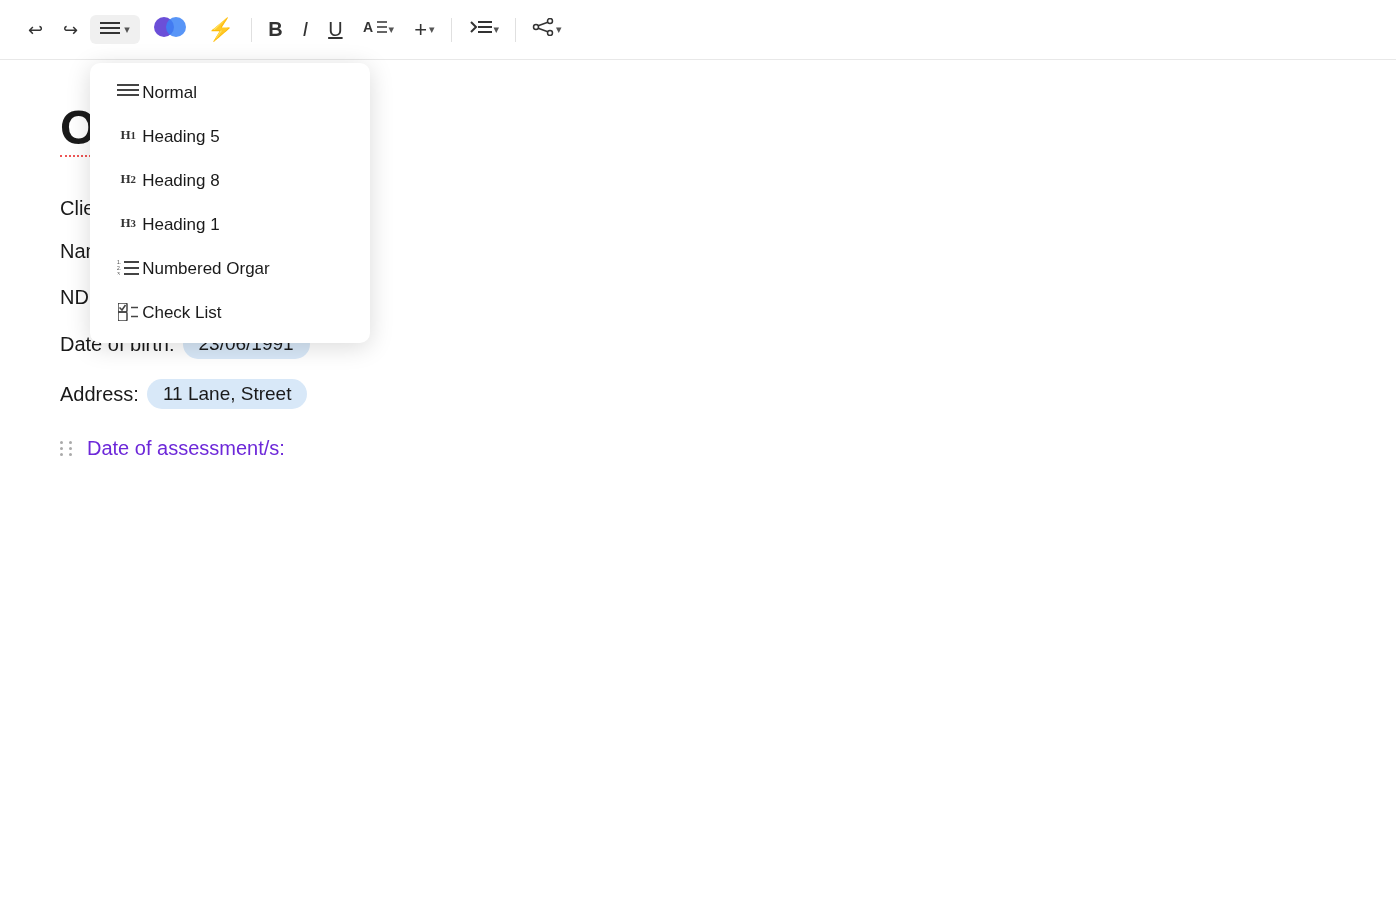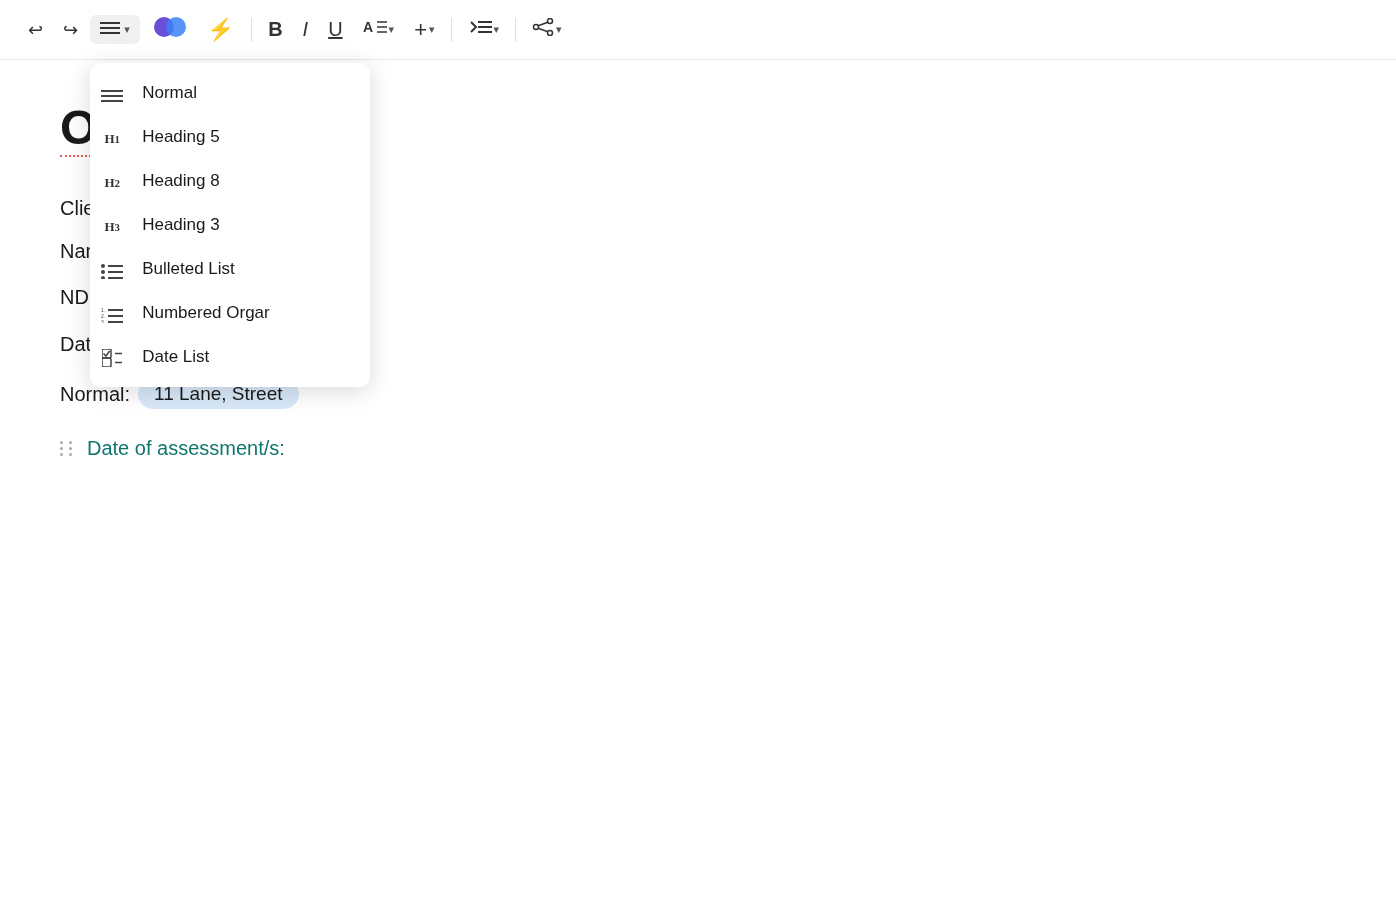--- a/index.html
+++ b/index.html
@@ -97,24 +97,23 @@
       background: #fff;
       border-radius: 10px;
       box-shadow: 0 4px 24px rgba(0,0,0,0.15);
       width: 280px;
       z-index: 100;
       padding: 8px 0;
     }
 
     .dropdown-item {
       display: flex;
-      align-items: flex-end;
-      padding: 12px 8px;
+      align-items: flex-start;
+      padding: 12px 24px;
       cursor: pointer;
-      gap: 16px;
       font-size: 17px;
       color: #1a1a1a;
     }
 
     .dropdown-item-icon {
       width: 28px;
       display: flex;
       align-items: center;
       justify-content: center;
       flex-shrink: 0;
@@ -197,21 +196,21 @@
       width: 3px;
       height: 3px;
       background: #aaa;
       border-radius: 50%;
     }
 
     .assessment-row {
       display: flex;
       align-items: center;
       font-size: 20px;
-      color: #0f766e;
+      color: #6d28d9;
       margin-top: 28px;
       position: relative;
     }
   </style>
 </head>
 <body>
 
 <div class="toolbar">
   <button class="toolbar-btn">↩</button>
   <button class="toolbar-btn">↪</button>
@@ -252,36 +251,23 @@
         <div class="dropdown-item-icon icon-h2">
           H<sub>2</sub>
         </div>
         <span>Heading 8</span>
       </div>
 
       <div class="dropdown-item">
         <div class="dropdown-item-icon icon-h3">
           H<sub>3</sub>
         </div>
-        <span>Heading 3</span>
-      </div>
-
-      <div class="dropdown-item">
-        <div class="dropdown-item-icon">
-          <svg width="22" height="16" viewBox="0 0 22 16" fill="none">
-            <circle cx="2" cy="3" r="2" fill="#444"></circle>
-            <line x1="7" y1="3" x2="22" y2="3" stroke="#444" stroke-width="2"></line>
-            <circle cx="2" cy="9" r="2" fill="#444"></circle>
-            <line x1="7" y1="9" x2="22" y2="9" stroke="#444" stroke-width="2"></line>
-            <circle cx="2" cy="15" r="2" fill="#444"></circle>
-            <line x1="7" y1="15" x2="22" y2="15" stroke="#444" stroke-width="2"></line>
-          </svg>
-        </div>
-        <span>Bulleted List</span>
-      </div>
+        <span>Heading 1</span>
+      </div>
+
 
       <div class="dropdown-item">
         <div class="dropdown-item-icon">
           <svg width="22" height="16" viewBox="0 0 22 16" fill="none">
             <text x="0" y="5" font-size="5" fill="#444">1.</text>
             <line x1="7" y1="3" x2="22" y2="3" stroke="#444" stroke-width="2"></line>
             <text x="0" y="11" font-size="5" fill="#444">2.</text>
             <line x1="7" y1="9" x2="22" y2="9" stroke="#444" stroke-width="2"></line>
             <text x="0" y="17" font-size="5" fill="#444">3.</text>
             <line x1="7" y1="15" x2="22" y2="15" stroke="#444" stroke-width="2"></line>
@@ -293,21 +279,21 @@
       <div class="dropdown-item">
         <div class="dropdown-item-icon">
           <svg width="20" height="18" viewBox="0 0 20 18" fill="none">
             <rect x="0" y="0" width="9" height="9" rx="1.5" stroke="#444" stroke-width="1.5" fill="none"></rect>
             <polyline points="1.5,4.5 4,7 7.5,2" stroke="#444" stroke-width="1.5" fill="none"></polyline>
             <line x1="13" y1="4.5" x2="20" y2="4.5" stroke="#444" stroke-width="1.5"></line>
             <line x1="13" y1="13.5" x2="20" y2="13.5" stroke="#444" stroke-width="1.5"></line>
             <rect x="0" y="9" width="9" height="9" rx="1.5" stroke="#444" stroke-width="1.5" fill="none"></rect>
           </svg>
         </div>
-        <span>Date List</span>
+        <span>Check List</span>
       </div>
     </div>
   </div>
 
   <button class="toolbar-btn">
     <span>
       <svg width="36" height="24" viewBox="0 0 36 24">
         <circle cx="12" cy="12" r="10" fill="#6B4FD8"></circle>
         <circle cx="24" cy="12" r="10" fill="#3B82F6" opacity="0.85"></circle>
       </svg>
@@ -392,21 +378,21 @@
   </div>
 
   
   <div class="field-row">
     <span class="field-label">Date of birth:</span>
     <span class="field-value">23/06/1991</span>
   </div>
 
   
   <div class="field-row">
-    <span class="field-label">Normal:</span>
+    <span class="field-label">Address:</span>
     <span class="field-value">11 Lane, Street</span>
   </div>
 
   
   <div class="assessment-row">
     <div class="drag-handle" style="position:relative; left:auto; margin-right:12px;">
       <div class="drag-dot"></div>
       <div class="drag-dot"></div>
       <div class="drag-dot"></div>
       <div class="drag-dot"></div>

